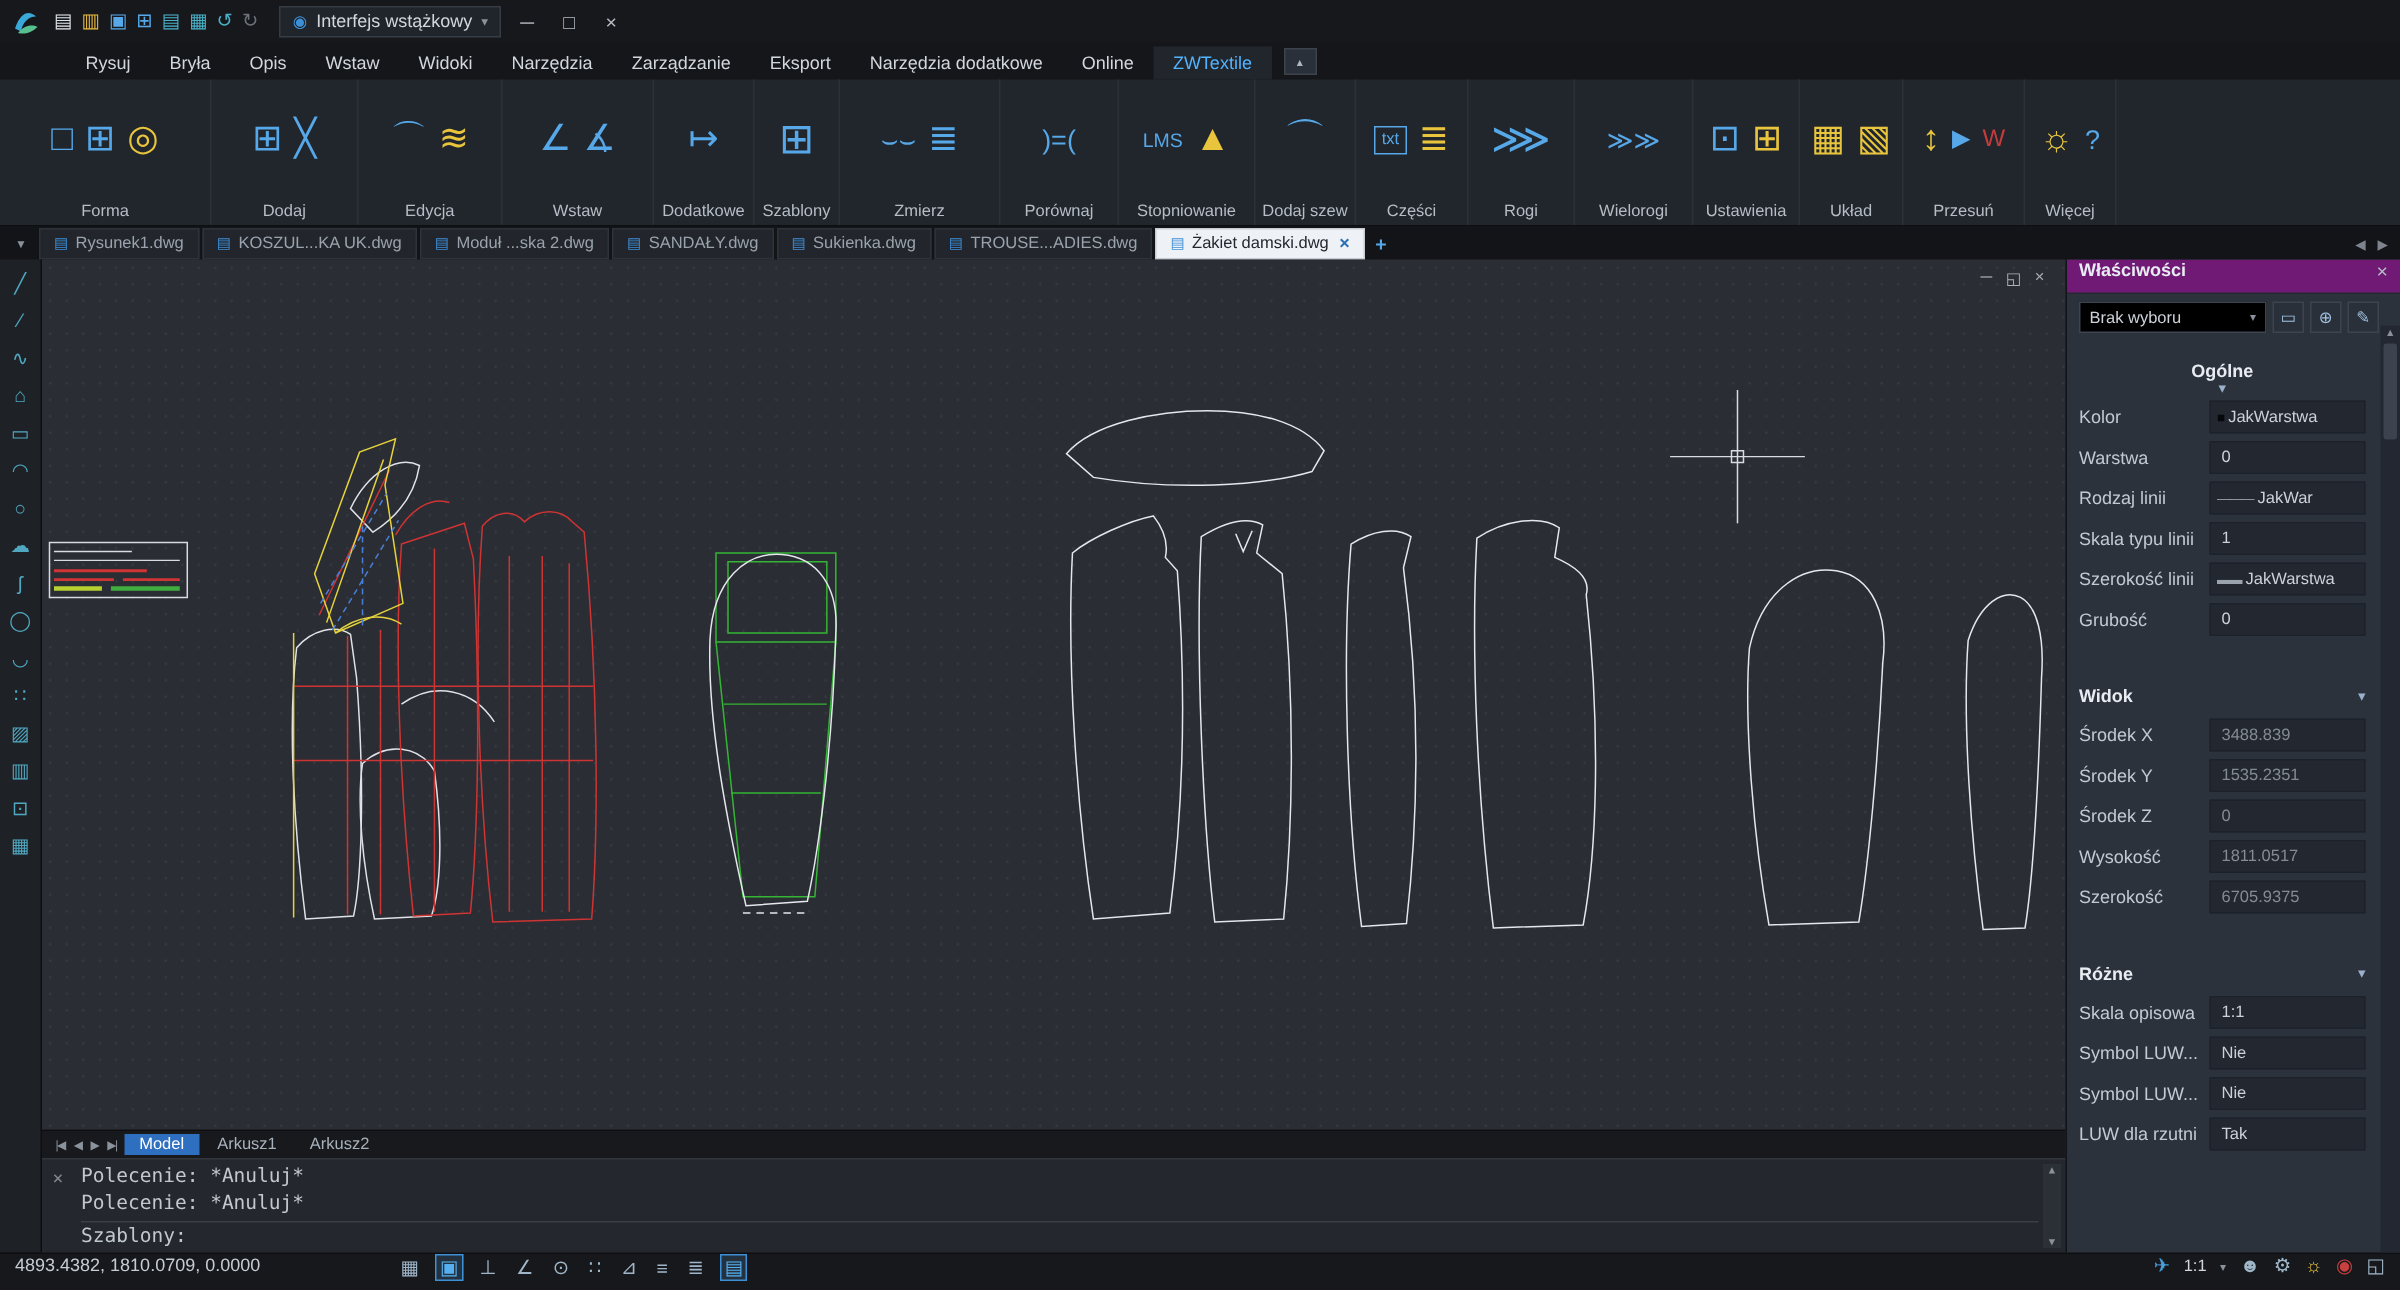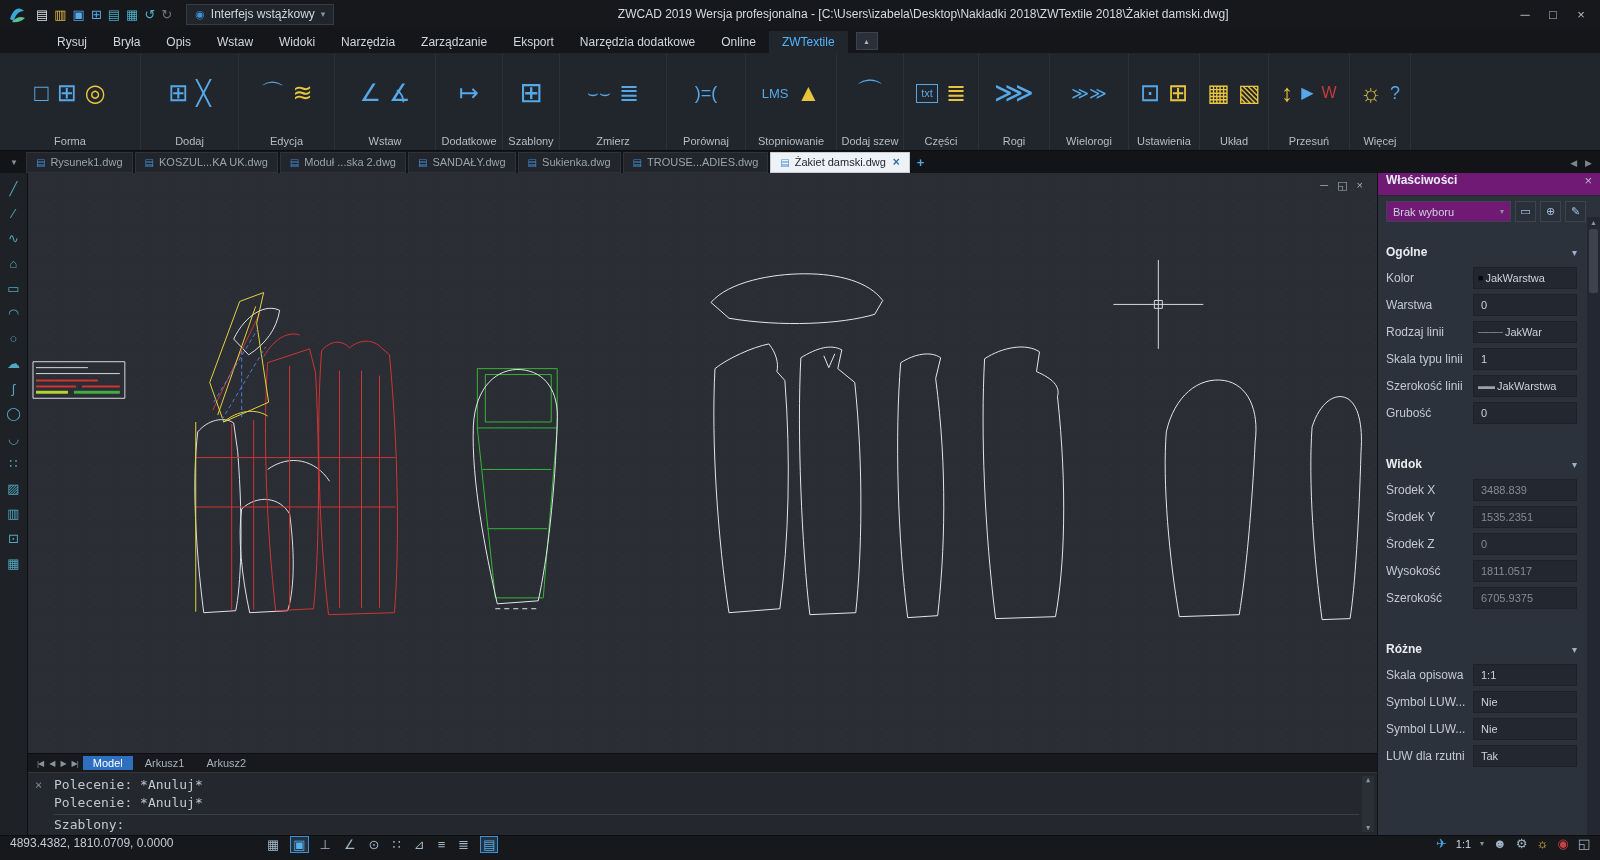--- a/index.html
+++ b/index.html
@@ -89,29 +89,29 @@
   .scaret{color:#8a919b;font-size:8px;}
 
   
   .props{width:222px;flex:0 0 222px;background:#2c323c;border-left:1px solid #11141a;display:flex;flex-direction:column;
     position:relative;overflow:hidden;}
   .phead{height:22px;flex:0 0 22px;background:#701a75;display:flex;align-items:flex-start;justify-content:space-between;
     padding:0 8px;border-bottom:1px solid #232831;}
   .phead .ptitle{font-weight:bold;font-size:12px;color:#e9edf3;}
   .phead .ic{color:#b6bcc4;font-size:13px;}
   .pctl{display:flex;align-items:center;gap:4px;padding:5px 14px 4px 8px;}
-  .pselect{flex:1;display:flex;align-items:center;justify-content:space-between;background:#701a75;
+  .pselect{flex:1;display:flex;align-items:center;justify-content:space-between;background:#000000;
     border:1px solid #3c4450;height:19px;padding:0 6px;font-size:11px;color:#ccd2d9;}
   .pselect .caret{color:#8a919b;font-size:8px;}
   .pbtn{width:19px;height:19px;border:1px solid #3c4450;background:#2a303a;display:flex;align-items:center;
     justify-content:center;font-size:11px;color:#9fc0e0;}
   .pbody{flex:1;overflow:hidden;padding-right:13px;position:relative;}
   .psec{display:flex;justify-content:space-between;align-items:center;padding:0 10px 0 8px;height:24px;margin-top:26px;
     font-weight:bold;font-size:12px;color:#e9edf3;}
-  .psec:first-child{margin-top:14px;}
+  .psec:first-child{margin-top:14px;flex-direction:column;}
   .psec .caret{color:#9ab0cc;font-size:10px;}
   .prow{display:flex;align-items:center;height:27px;padding:0 10px 0 8px;}
   .plabel{flex:1;font-size:12px;color:#c3c9d1;white-space:nowrap;overflow:hidden;}
   .pval{width:94px;flex:0 0 94px;display:flex;align-items:center;gap:3px;background:#232830;border:1px solid #1c212a;
     height:20px;padding:0 4px;font-size:11px;color:#ccd2d9;overflow:hidden;white-space:nowrap;}
   .prow.ro .pval{color:#848b94;}
   .pprefix{flex:0 0 auto;font-size:9px;letter-spacing:-1px;}
   .pscroll{position:absolute;right:0;top:44px;bottom:0;width:13px;background:#222731;display:flex;
     flex-direction:column;align-items:center;padding-top:2px;}
   .pscroll .ic{font-size:7px;color:#8a919b;}
@@ -136,21 +136,20 @@
         <span class="ic" style="color: rgb(73, 176, 200);">▤</span>
         <span class="ic" style="color: rgb(73, 176, 200);">▦</span>
         <span class="ic" style="color: rgb(73, 176, 200);">↺</span>
         <span class="ic" style="color: rgb(107, 114, 123);">↻</span>
       </div>
     <div class="wsbox">
       <span class="compass">◉</span>
       <span>Interfejs wstążkowy</span>
       <span class="caret">▾</span>
     </div>
-    <div class="tb-title">ZWCAD 2019 Wersja profesjonalna - [C:\Users\izabela\Desktop\Nakładki 2018\ZWTextile 2018\Żakiet damski.dwg]</div>
     <div class="winctl">
 
     <span class="ic">─</span>
         <span class="ic">□</span>
         <span class="ic">×</span>
       </div>
   </div>
 
   <div class="rtabs">
     <div style="display:flex;align-items:flex-end;">

